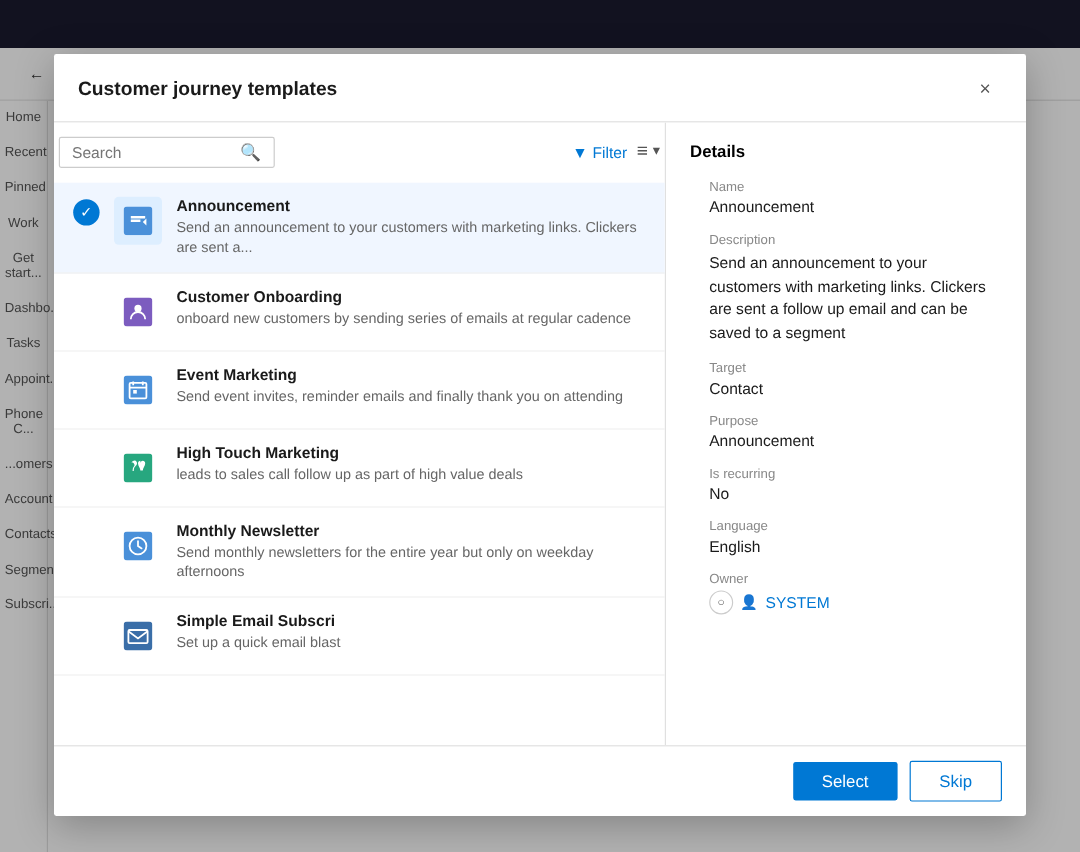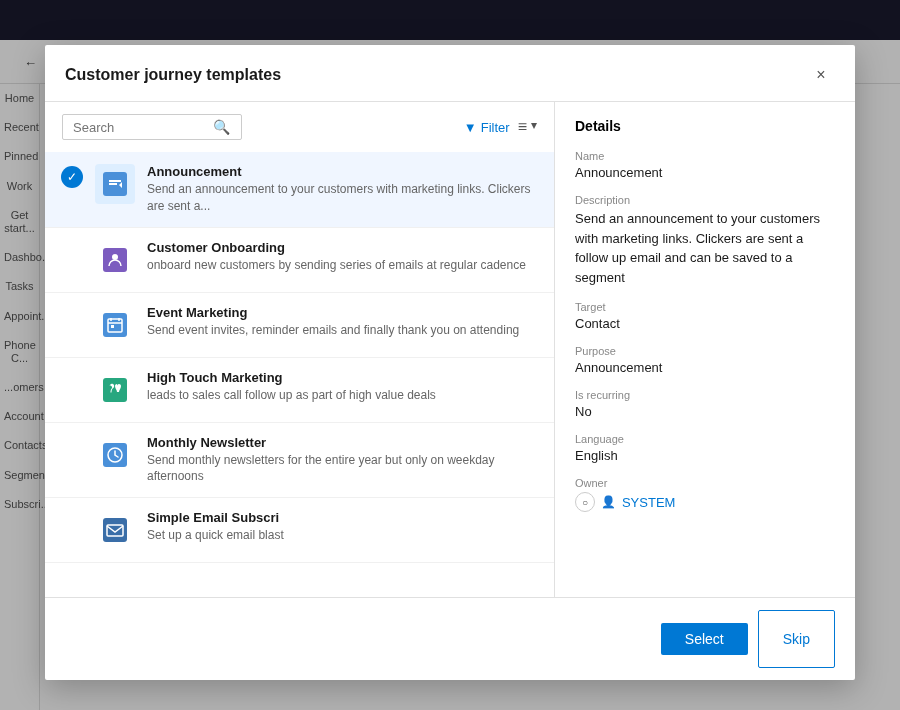--- a/index.html
+++ b/index.html
@@ -117,21 +117,21 @@
     
     .left-panel {
       width: 510px;
       border-right: 1px solid #e0e0e0;
       display: flex;
       flex-direction: column;
       flex-shrink: 0;
     }
 
     .search-bar {
-      padding: 12px 17px;
+      padding: 12px 4px;
       display: flex;
       align-items: center;
       justify-content: space-between;
       flex-shrink: 0;
     }
 
     .search-input-wrap {
       display: flex;
       align-items: center;
       border: 1px solid #ccc;
@@ -246,20 +246,21 @@
 
     .details-title {
       font-size: 14px;
       font-weight: 600;
       color: #000000;
       margin-bottom: 16px;
     }
 
     .detail-field {
       margin-bottom: 14px;
+      margin-left: 16px;
     }
 
     .detail-label {
       font-size: 11px;
       color: #888;
       margin-bottom: 3px;
     }
 
     .detail-value {
       font-size: 13px;
@@ -316,21 +317,21 @@
       padding: 8px 24px;
       font-size: 14px;
       border-radius: 2px;
       cursor: pointer;
     }
 
     .btn-skip {
       background: #fff;
       color: #0078d4;
       border: 1px solid #0078d4;
-      padding: 20px 24px;
+      padding: 8px 24px;
       font-size: 14px;
       border-radius: 2px;
       cursor: pointer;
     }
 
     
     .bg-nav {
       position: absolute;
       top: 84px;
       left: 0;

